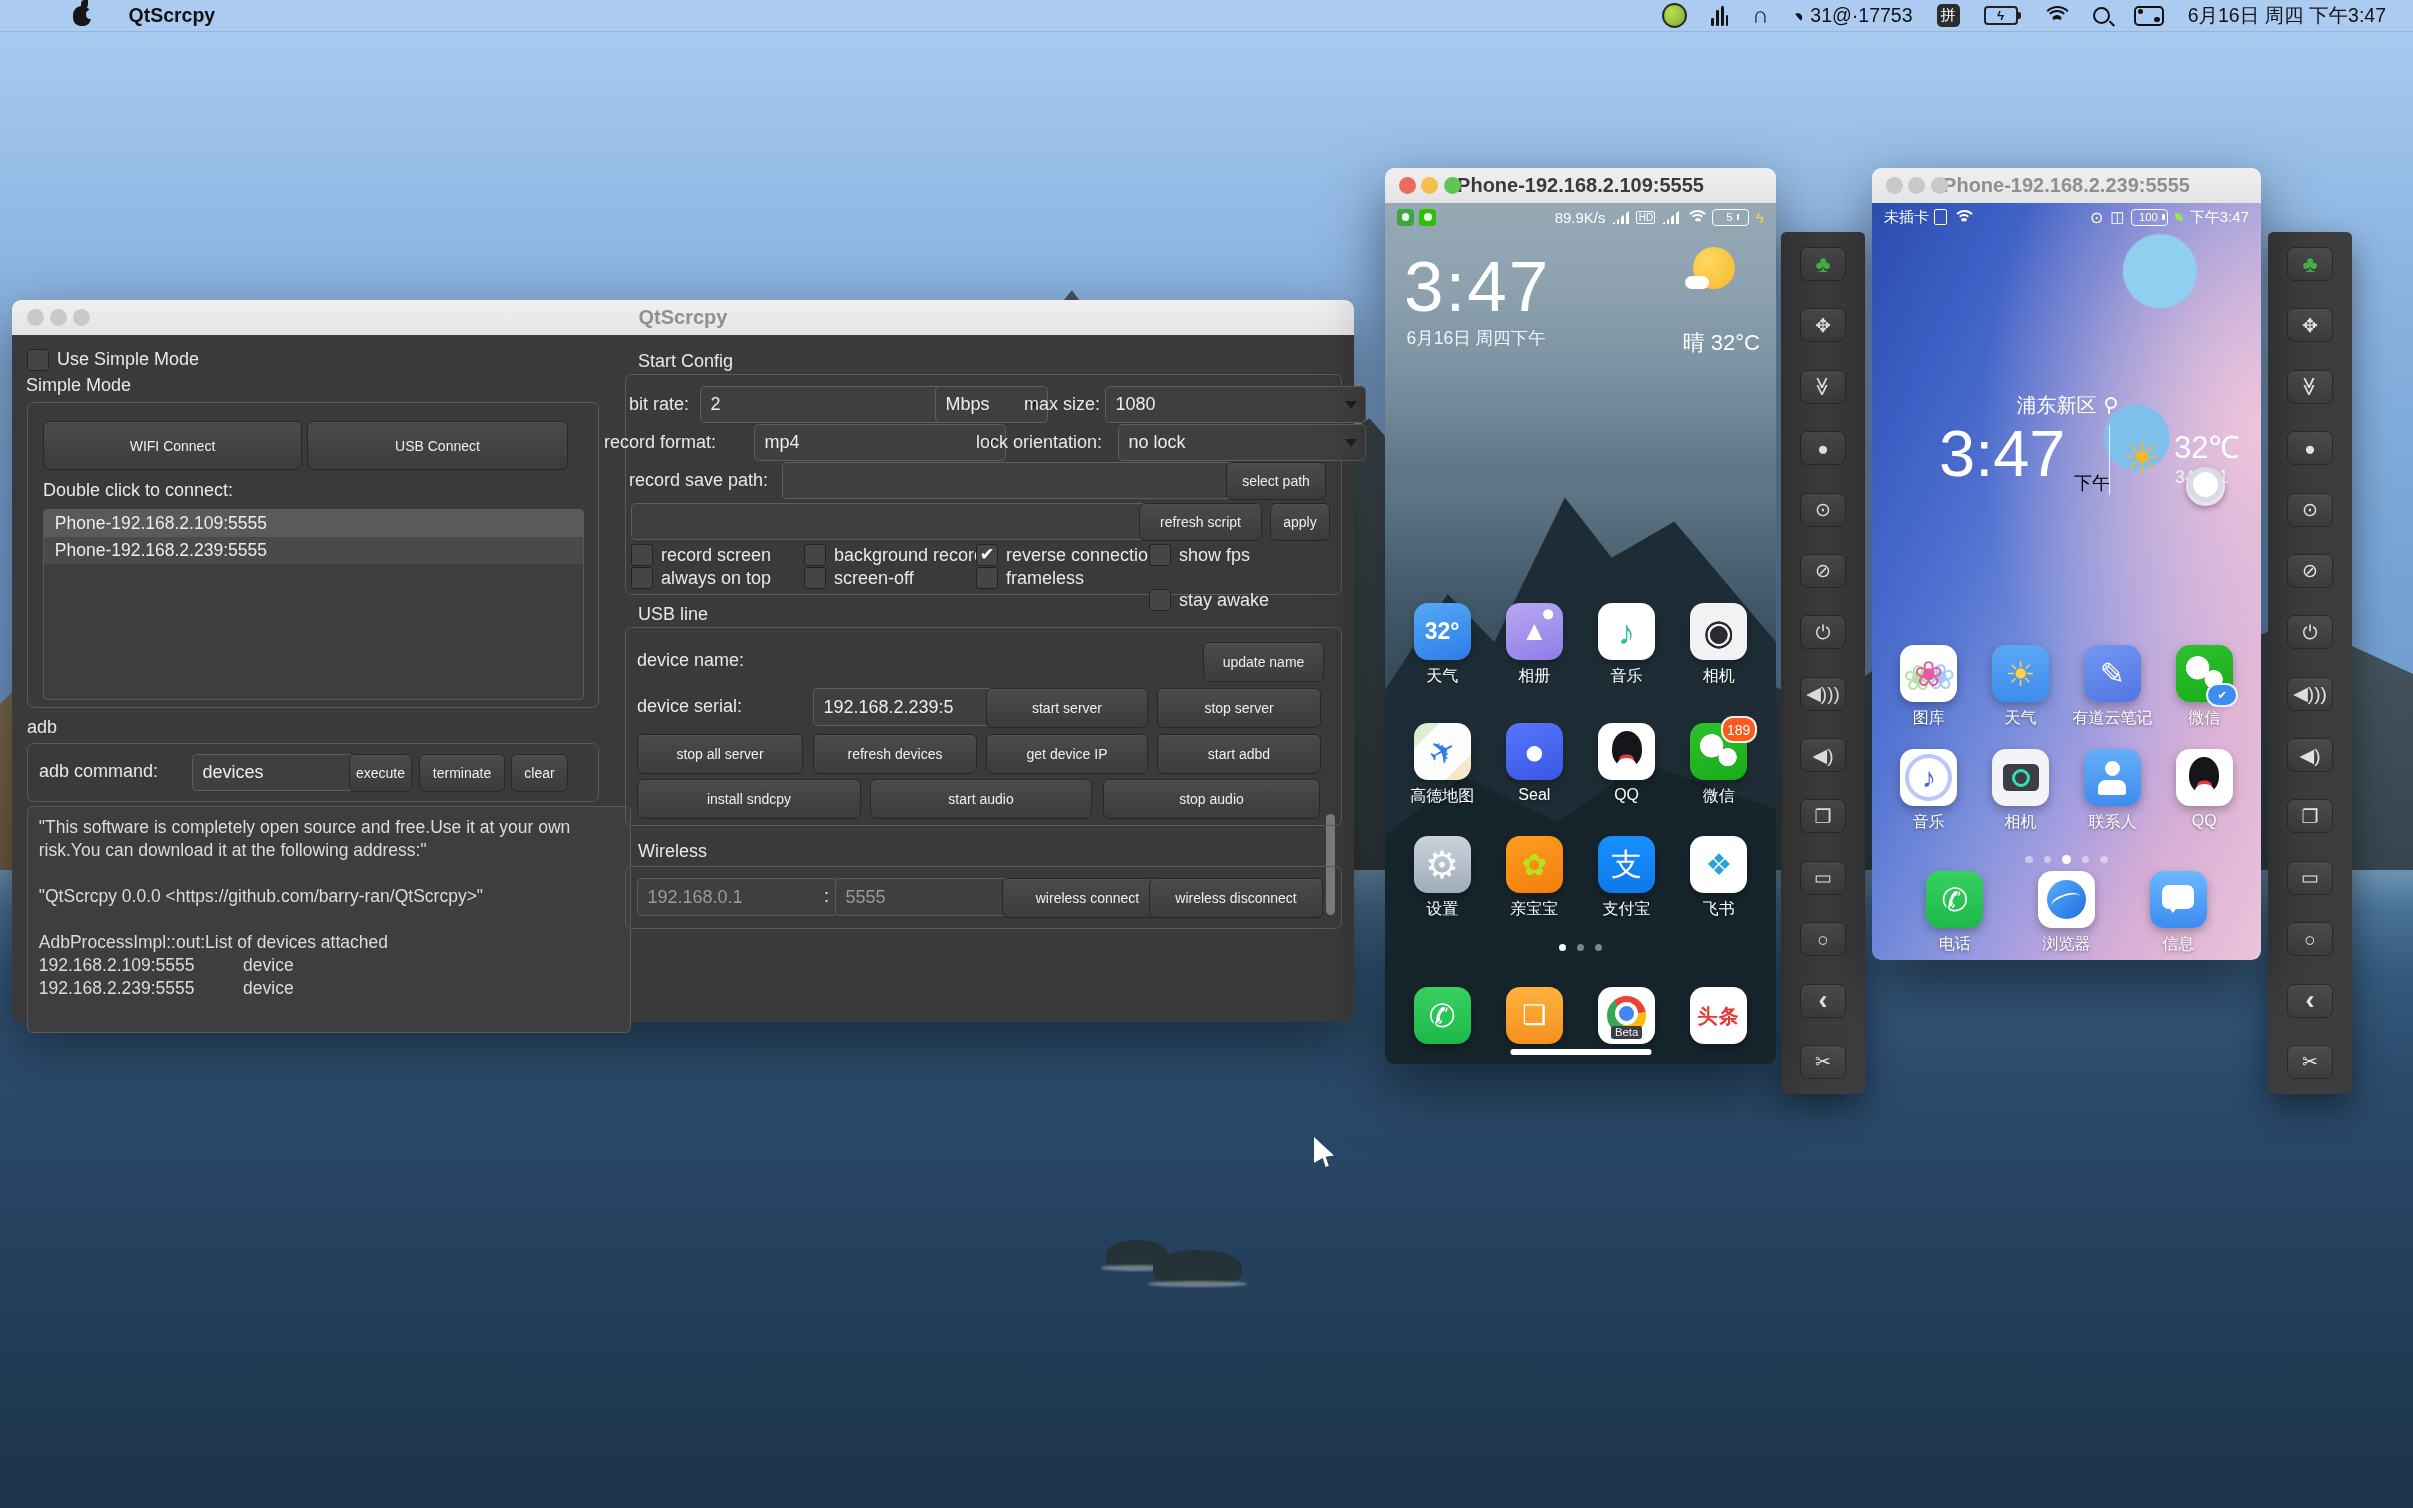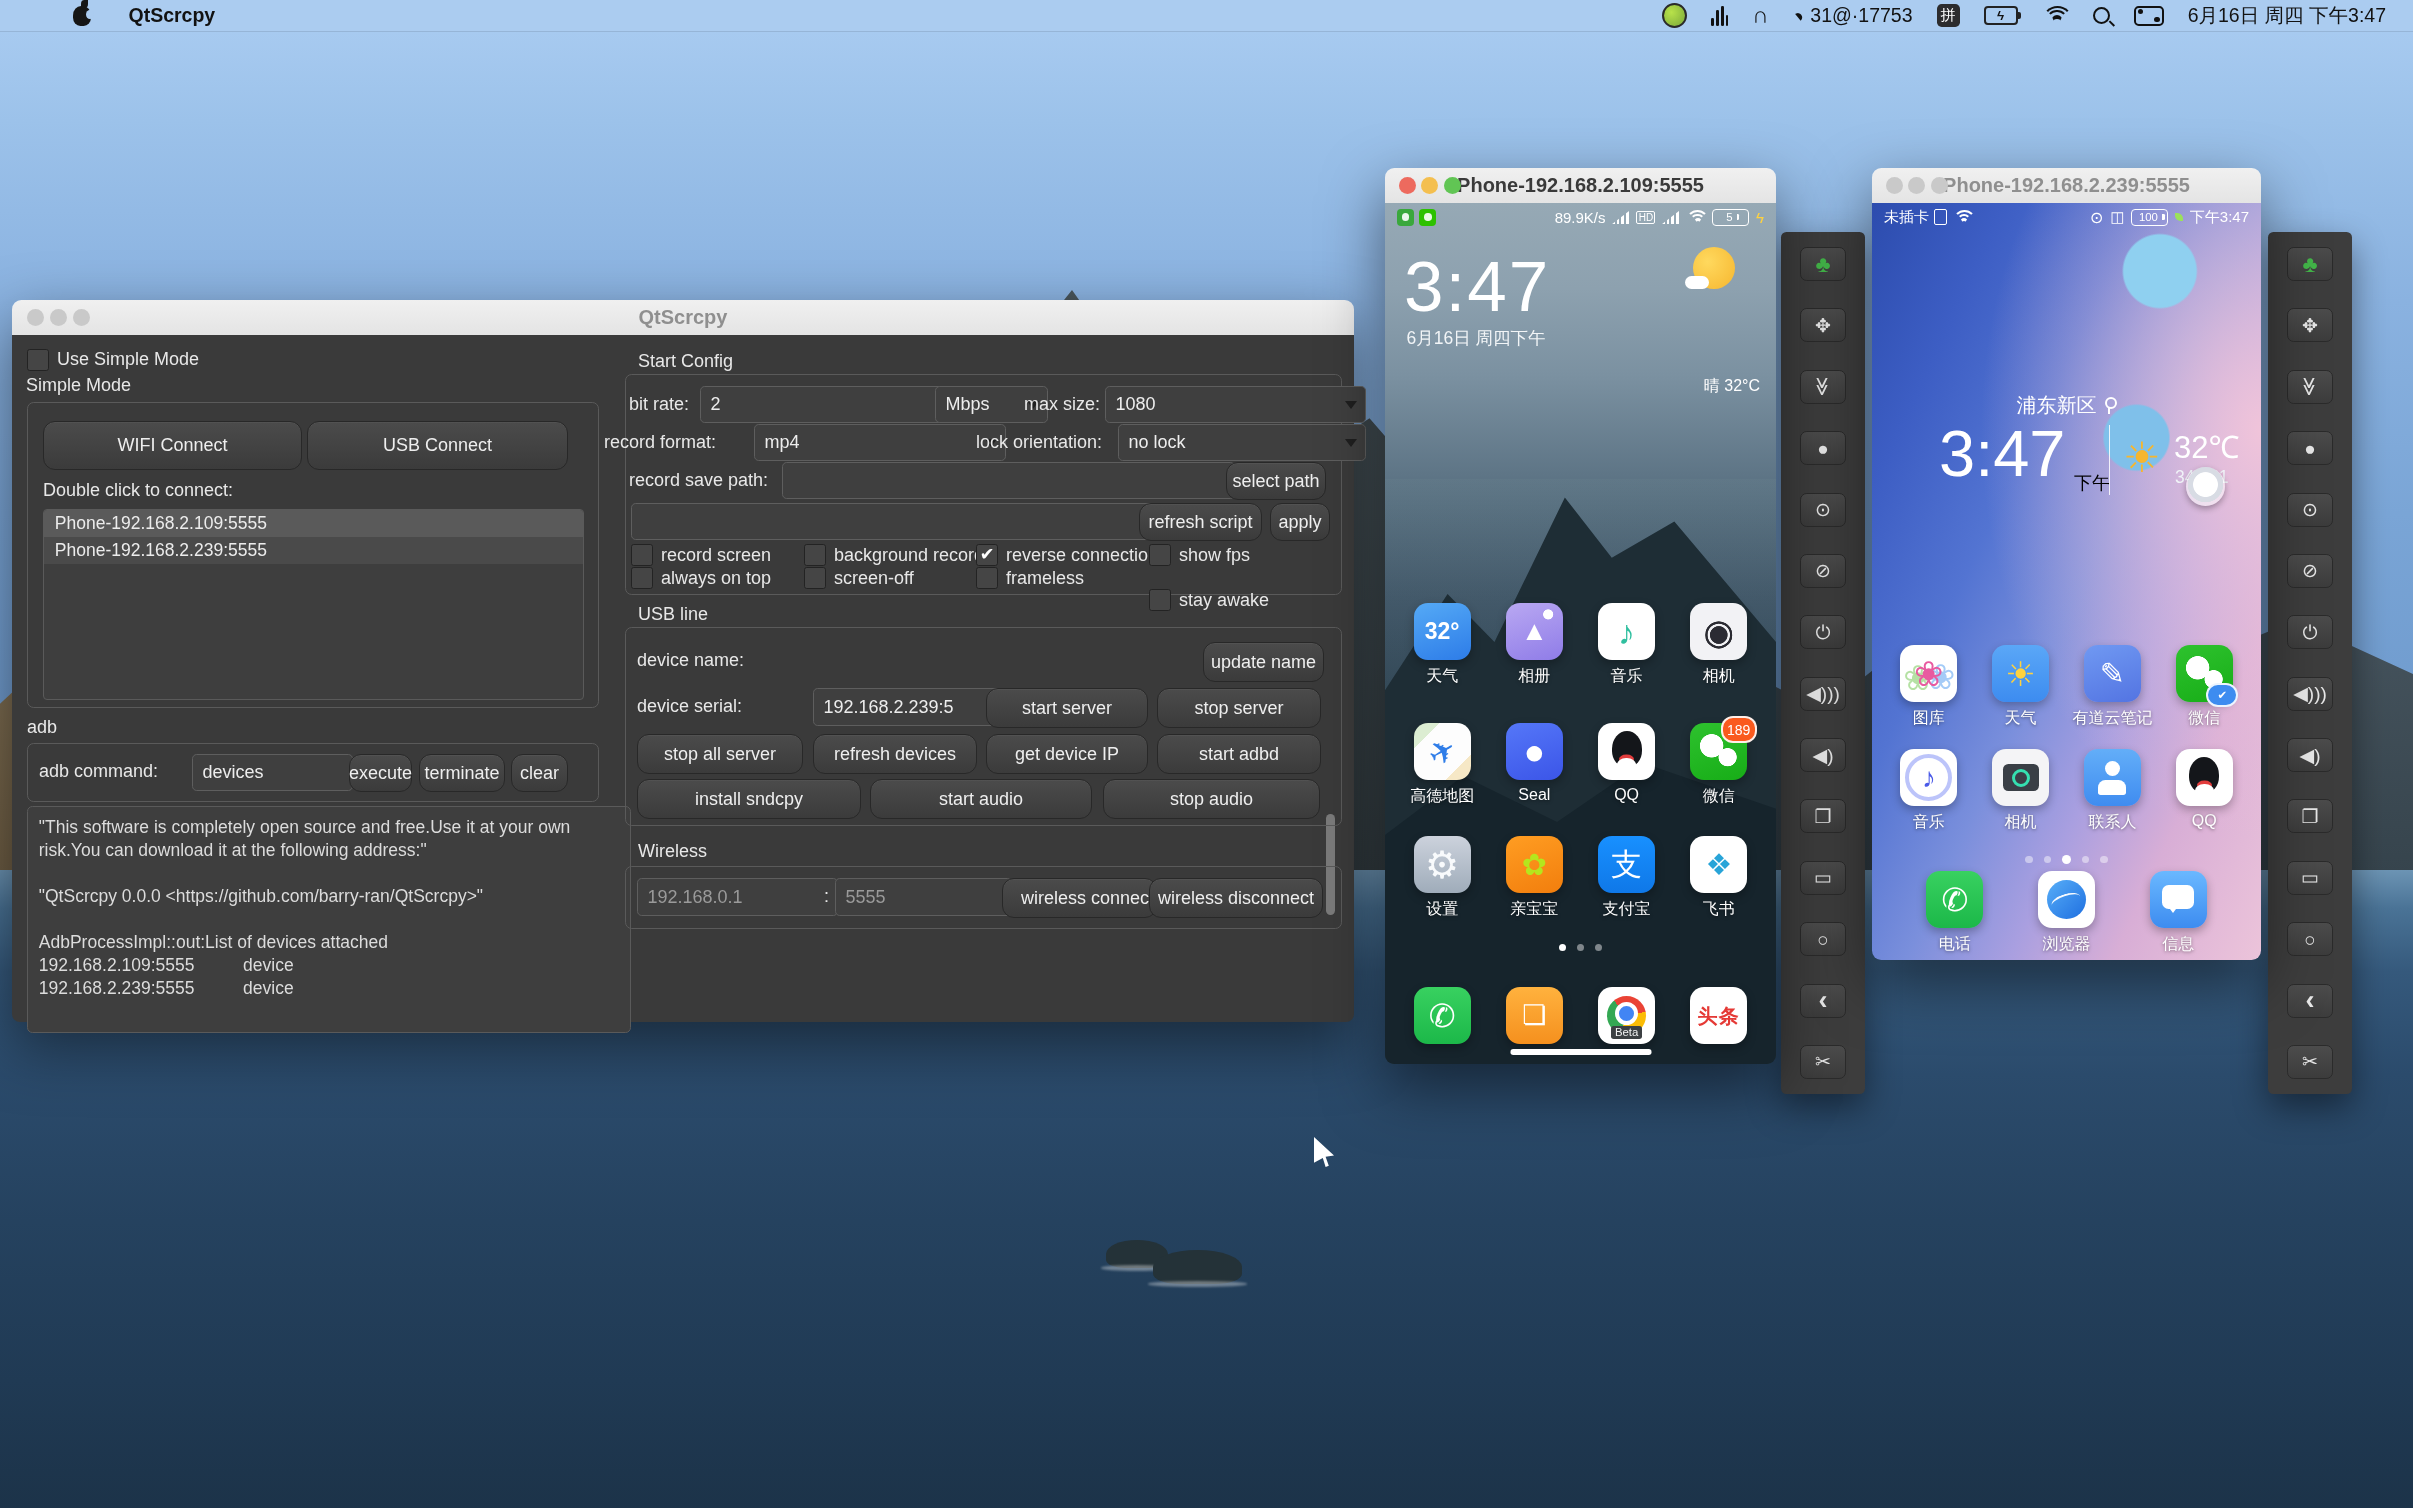--- a/index.html
+++ b/index.html
@@ -55,22 +55,22 @@
   .win-shadow{box-shadow:0 23px 61px rgba(0,0,0,.5);}
   .titlebar{height:35px;background:linear-gradient(#f0f0f0,#e4e4e4);border-radius:9.4px 9.4px 0 0;position:relative;
     display:flex;align-items:center;justify-content:center;border-bottom:0.7px solid #c8c8c8;}
   .tl{position:absolute;top:9.4px;width:17px;height:17px;border-radius:50%;}
   .tl.gray{background:#c9c9c9;}
   .title-text{font-weight:bold;font-size:20px;color:#8f8f8f;}
   .title-text.dark{color:#3a3a3a;}
 
   .qlabel{color:#e8e8e8;font-size:18px;position:absolute;white-space:nowrap;}
   .gbox{position:absolute;border:1.3px solid #5a5a5a;border-radius:6.7px;}
-  .qbtn{position:absolute;background:linear-gradient(#4b4b4b,#3b3b3b);border:0.7px solid #282828;border-radius:12px;
-    color:#eeeeee;font-size:18px;display:flex;align-items:center;justify-content:center;
+  .qbtn{position:absolute;background:linear-gradient(#4b4b4b,#3b3b3b);border:0.7px solid #282828;border-radius:6px;
+    color:#eeeeee;font-size:14px;display:flex;align-items:center;justify-content:center;
     box-shadow:inset 0 0.7px 0 rgba(255,255,255,.06);cursor:default;white-space:nowrap;}
   .qinput{position:absolute;background:#3f3f3f;border:0.7px solid #5e5e5e;border-radius:4.7px;color:#ededed;
     font-size:18px;display:flex;align-items:center;padding:0 9.4px;white-space:nowrap;overflow:hidden;}
   .qinput.ph{color:#9a9a9a;}
   .qcombo{position:absolute;background:#3f3f3f;border:0.7px solid #5e5e5e;border-radius:4.7px;color:#ededed;
     font-size:18px;display:flex;align-items:center;padding:0 27px 0 9.4px;white-space:nowrap;overflow:hidden;}
   .qcombo::after{content:"";position:absolute;right:8px;top:50%;margin-top:-3.4px;
     border-left:6.7px solid transparent;border-right:6.7px solid transparent;border-top:8px solid #1f1f1f;}
   .qcheck{position:absolute;display:flex;align-items:center;gap:8px;color:#e8e8e8;font-size:18px;white-space:nowrap;}
   .qcheck .box{width:20px;height:20px;background:#454545;border:0.7px solid #232323;border-radius:2.7px;
@@ -106,21 +106,21 @@
   
   #p1wall{position:absolute;inset:0;background:linear-gradient(180deg,#96a9b5 0%,#8da1af 10%,#7b91a1 20%,#5d7485 32%,#41586519 0),linear-gradient(180deg,#96a9b5 0%,#8da1af 10%,#7b91a1 22%,#5f7787 34%,#43596a 46%,#2d4250 60%,#22343f 74%,#1a2a34 100%);}
   #p1mtn{position:absolute;left:0;right:0;top:30%;bottom:0;background:#1e2d35;
     clip-path:polygon(0 38%,16% 22%,28% 30%,46% 6%,58% 16%,74% 10%,100% 30%,100% 100%,0 100%);}
   #p1mtn2{position:absolute;left:0;right:0;top:62%;bottom:0;background:#16242c;
     clip-path:polygon(0 30%,20% 12%,44% 26%,66% 8%,100% 22%,100% 100%,0 100%);}
   .p1clock{position:absolute;left:19px;top:43px;color:#fff;font-size:71px;font-weight:200;letter-spacing:2px;}
   .p1date{position:absolute;left:21.5px;top:123px;color:#f2f5f7;font-size:17.5px;}
   .sun{position:absolute;width:42px;height:42px;border-radius:50%;background:radial-gradient(circle at 35% 35%,#ffd95e,#f6b62f);}
   .sun .cloud{position:absolute;width:24px;height:13.5px;background:#fff;border-radius:8px;left:-8px;bottom:0;}
-  .p1weather{position:absolute;color:#fff;font-size:16px;margin-top:48px;}
+  .p1weather{position:absolute;color:#fff;font-size:22px;}
 
   
   #p2wall{position:absolute;inset:0;background:
     radial-gradient(circle at 74% 9%, #8fd0f0 0 36px, rgba(143,208,240,0) 38px),
     radial-gradient(circle at 68% 31%, #7fc0ea 0 32px, rgba(127,192,234,0) 34px),
     radial-gradient(120% 90% at 100% 30%, #f0c4da 0%, rgba(240,196,218,0) 60%),
     linear-gradient(115deg,#2c4cae 0%,#3d5ec4 18%,#5374d2 36%,#7a8fdc 52%,#a99fe0 66%,#d8aed6 80%,#ecc4da 100%);}
   .p2loc{position:absolute;top:189px;left:0;right:0;display:flex;align-items:center;justify-content:center;gap:8px;color:#fff;font-size:20px;}
   .pin{width:8px;height:8px;border:2.7px solid #fff;border-radius:50%;position:relative;top:-2.7px;}
   .pin::after{content:"";position:absolute;left:1.3px;bottom:-6.7px;width:2.7px;height:6px;background:#fff;}

